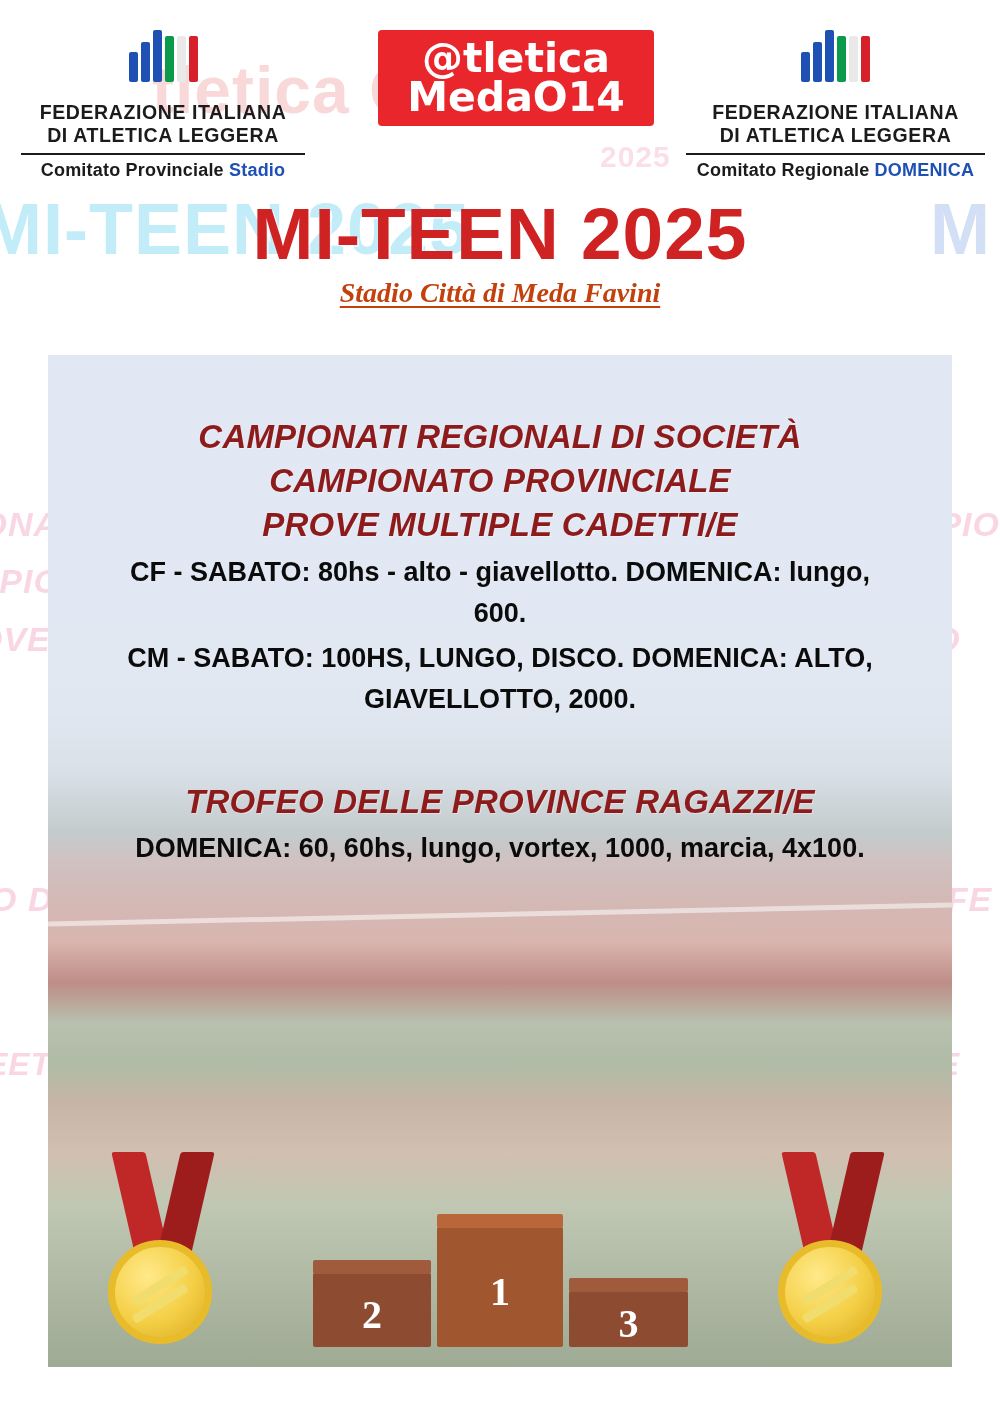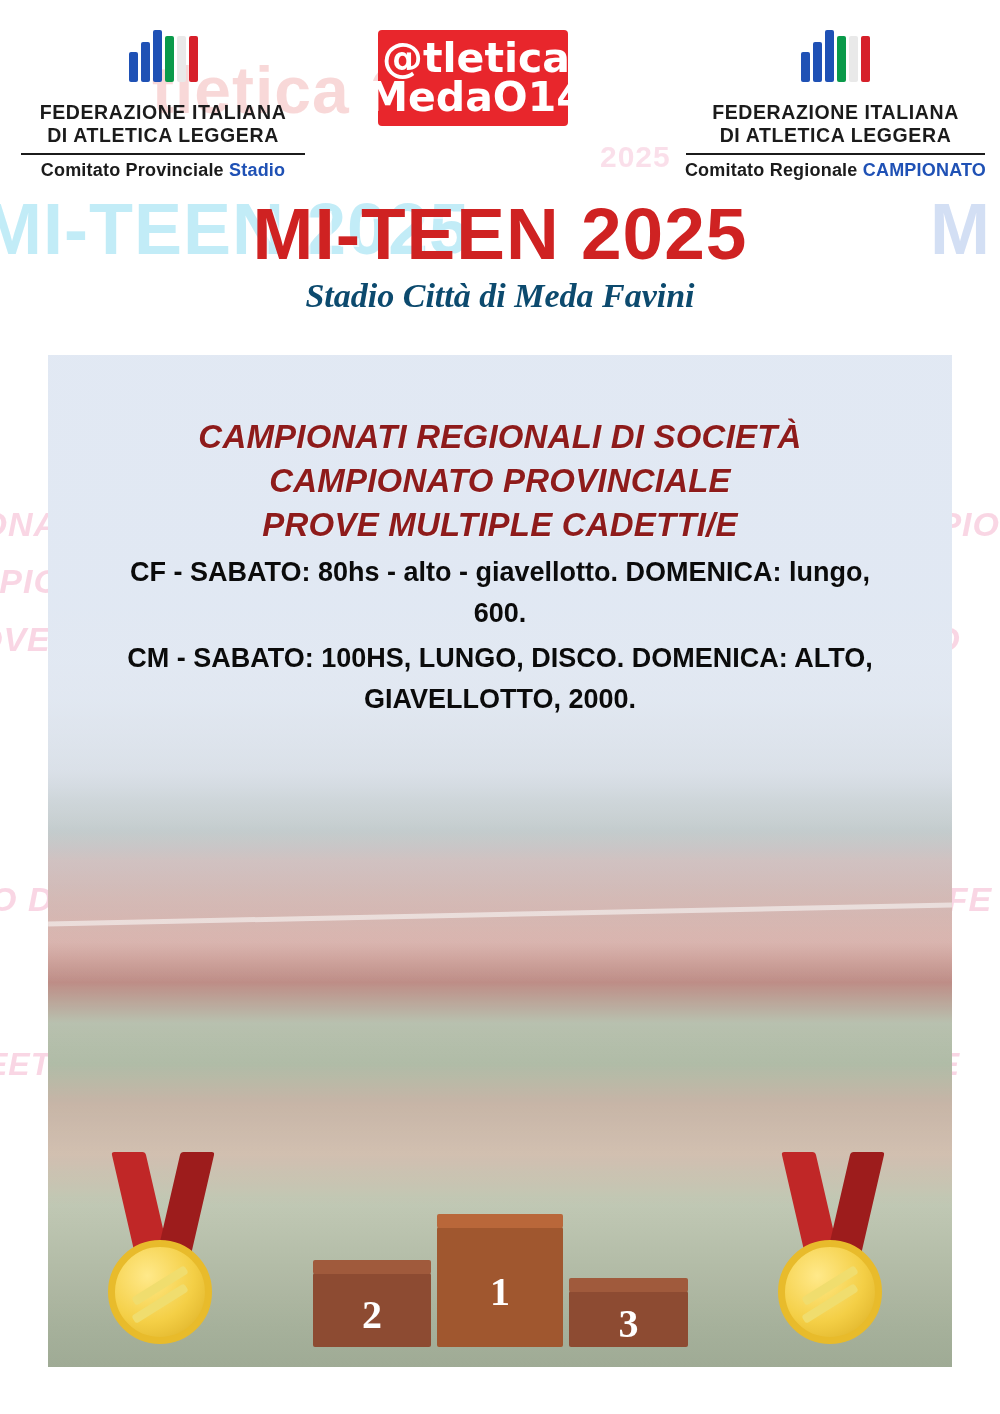--- a/index.html
+++ b/index.html
@@ -89,30 +89,29 @@
     font-size: 18px;
     color: #1b1b1b;
     letter-spacing: .2px;
   }
   .fidal-sub .hl { color: #1f51b5; }
 
   .meda-logo {
     position: absolute;
     left: 378px;
     top: 30px;
-    width: 184px;
+    width: 276px;
     height: 96px;
     background: #e8262c;
     border-radius: 4px;
     display: flex;
     flex-direction: column;
     align-items: center;
     justify-content: center;
     line-height: .96;
-    padding-left: 6px;
   }
   .meda-logo span {
     font-family: "DejaVu Sans", sans-serif;
     font-weight: 700;
     font-size: 41px;
     color: #ffffff;
     letter-spacing: 0px;
   }
 
   
@@ -132,22 +131,23 @@
     position: absolute;
     top: 275px; left: 0;
     width: 1000px;
     text-align: center;
     z-index: 4;
   }
   .venue div {
     font-family: "Liberation Serif", serif;
     font-style: italic;
     font-weight: 700;
-    font-size: 34px;
-    color: #0c4a6e;
+    font-size: 28px;
+    color: #c2410c;
+    text-decoration: underline;
     text-underline-offset: 4px;
     line-height: 1.26;
   }
 
   
   .panel {
     position: absolute;
     left: 48px;
     top: 355px;
     width: 904px;
@@ -366,21 +366,21 @@
         <span class="bar w1"></span>
         <span class="bar r1"></span>
     </div>
     <div class="fidal-name">
       <div>FEDERAZIONE ITALIANA</div>
       <div>DI ATLETICA LEGGERA</div>
     </div>
     <div class="fidal-rule"></div>
     <div class="fidal-sub">
       <span>Comitato Regionale</span>
-      <span class="hl">CAMPIONATO</span>
+      <span class="hl">DOMENICA</span>
     </div>
   </div>
 </div>
 
 <div class="main-title">MI-TEEN 2025</div>
 <div class="venue">
   <div>Stadio Città di Meda Favini</div>
 </div>
 
 <div class="panel">
@@ -392,20 +392,24 @@
 
 
   <div class="section gap-lg">
     <div class="head-red">CAMPIONATI REGIONALI DI SOCIETÀ</div>
     <div class="head-red">CAMPIONATO PROVINCIALE</div>
     <div class="head-red">PROVE MULTIPLE CADETTI/E</div>
     <div class="detail">CF - SABATO: 80hs - alto - giavellotto. DOMENICA: lungo, 600.</div>
     <div class="detail">CM - SABATO: 100HS, LUNGO, DISCO. DOMENICA: ALTO, GIAVELLOTTO, 2000.</div>
   </div>
 
+  <div class="section gap-lg">
+    <div class="head-red">TROFEO DELLE PROVINCE RAGAZZI/E</div>
+    <div class="detail">DOMENICA: 60, 60hs, lungo, vortex, 1000, marcia, 4x100.</div>
+  </div>
 
 
 </div>
 
 <div class="podium-wrap">
 
   <div class="medal left">
     <div class="ribbon r-a"></div>
     <div class="ribbon r-b"></div>
     <div class="disc"></div>

